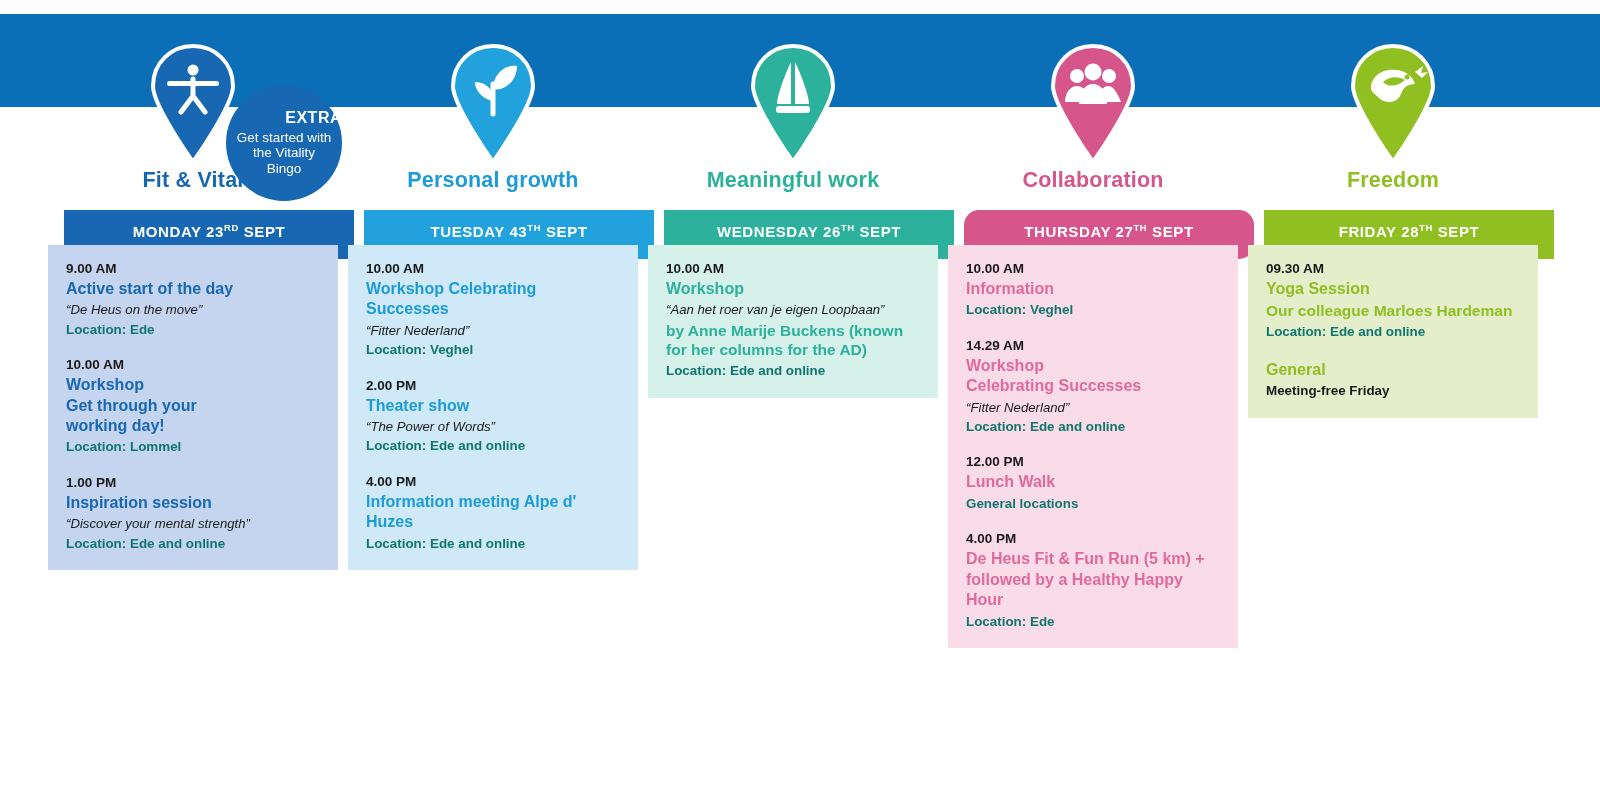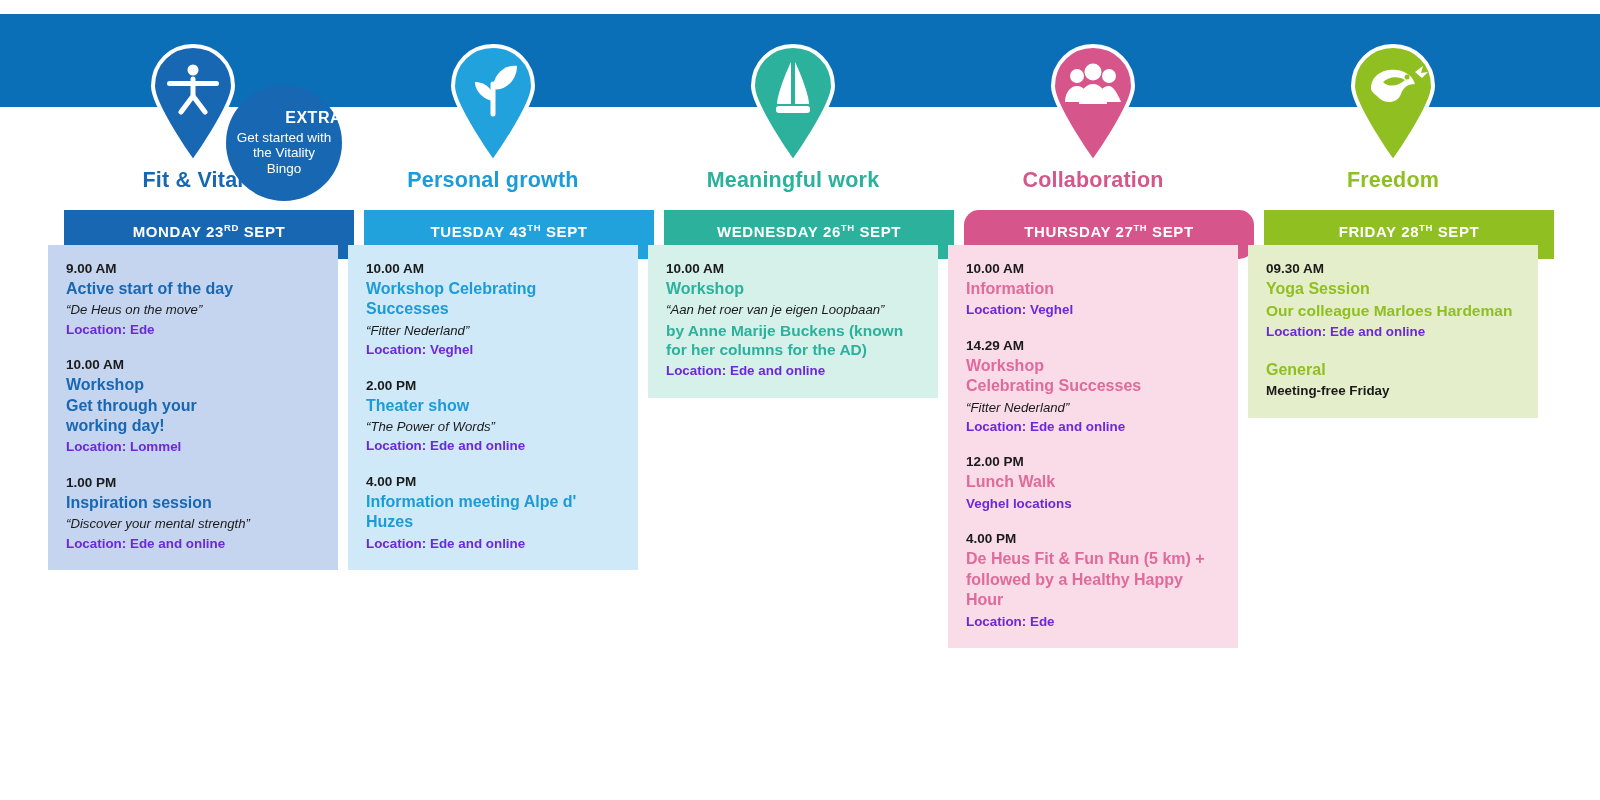--- a/index.html
+++ b/index.html
@@ -101,21 +101,21 @@
   }
   .subcolor {
     font-size: 15.5px;
     font-weight: bold;
     line-height: 1.28;
     margin-bottom: 2px;
   }
   .loc {
     font-size: 13.4px;
     font-weight: bold;
-    color: #6d28d9;
+    color: #0f766e;
     line-height: 1.3;
   }
   .plain {
     font-size: 13.4px;
     font-weight: bold;
     color: #1a1a1a;
     line-height: 1.3;
   }
   
   .c0 .cat-title { color: #1767b2; }
@@ -293,21 +293,21 @@
       <div class="entry">
         <div class="time">14.29 AM</div>
         <div class="title" style="white-space:pre-line;">Workshop
 Celebrating Successes</div>
         <div class="sub">“Fitter Nederland”</div>
         <div class="loc">Location: Ede and online</div>
       </div>
       <div class="entry">
         <div class="time">12.00 PM</div>
         <div class="title">Lunch Walk</div>
-        <div class="loc">Veghel locations</div>
+        <div class="loc">General locations</div>
       </div>
       <div class="entry">
         <div class="time">4.00 PM</div>
         <div class="title">De Heus Fit &amp; Fun Run (5 km) + followed by a Healthy Happy Hour</div>
         <div class="loc">Location: Ede</div>
       </div>
     </div>
   </div>
 
   <div class="col c4" style="left:1248px;">

